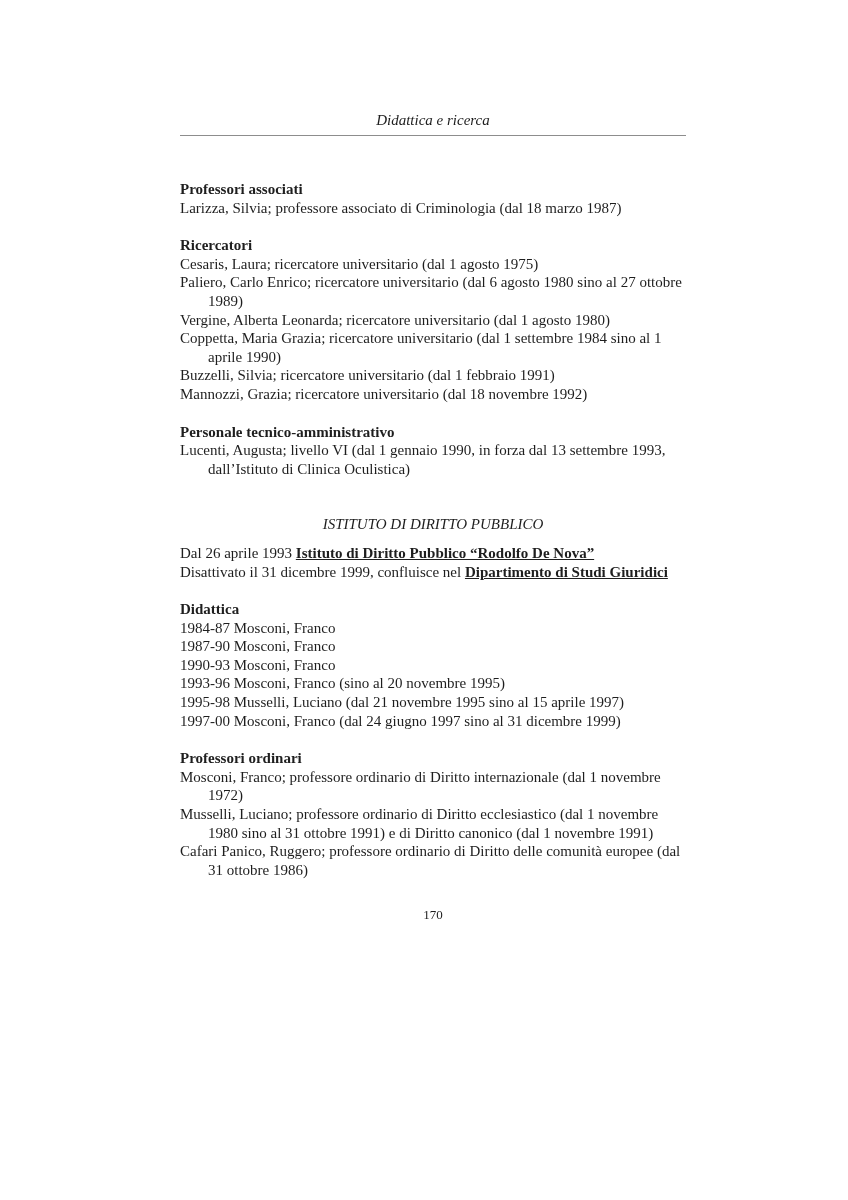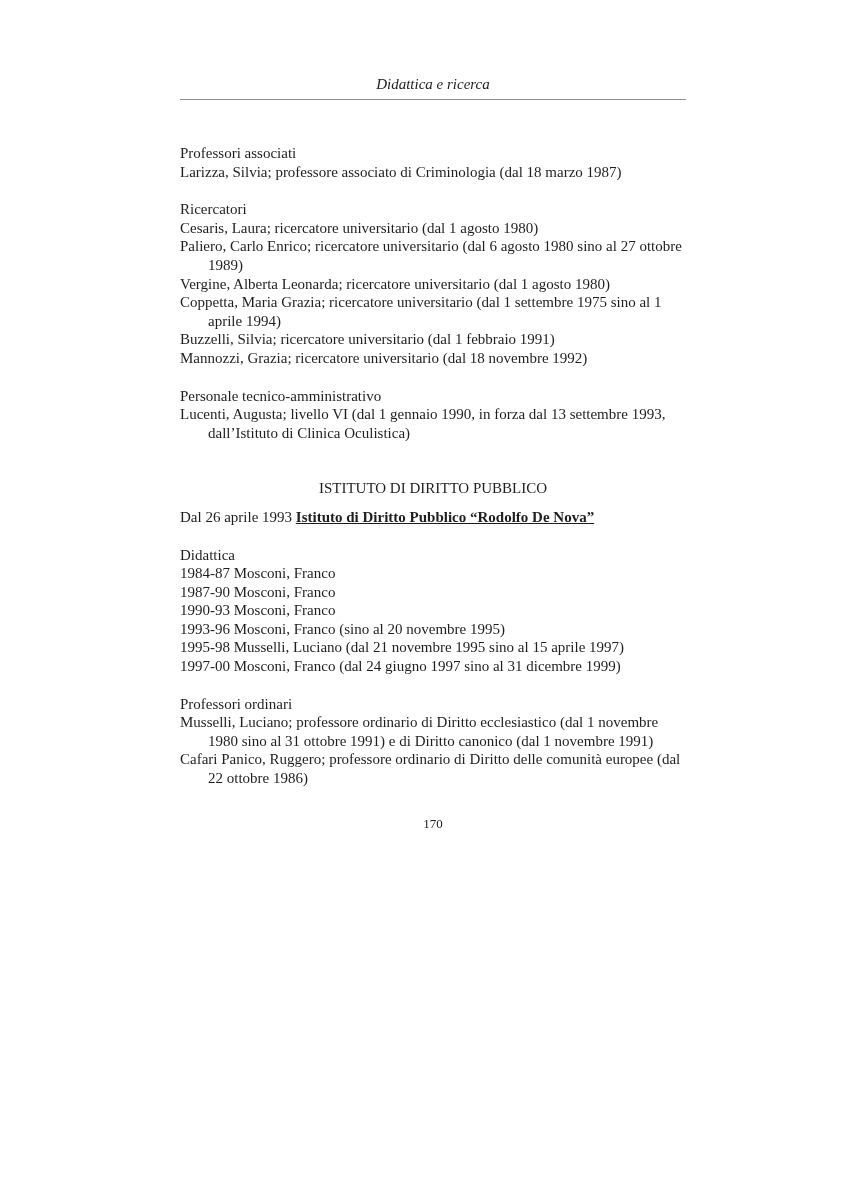--- a/index.html
+++ b/index.html
@@ -16,49 +16,51 @@
     position: relative;
     width: 848px;
     height: 1200px;
     background: #ffffff;
     overflow: hidden;
   }
   .inner {
     width: 506px;
     margin-left: 180px;
     padding-top: 76px;
+    margin-top: 36px;
   }
   .running-header {
     text-align: center;
     font-style: italic;
     font-size: 15px;
     line-height: 16px;
   }
   .header-rule {
     border: 0;
     border-top: 1px solid #8d8d8d;
     height: 0;
     margin: 7px 0 0 0;
   }
   .content {
     padding-top: 25px;
     font-size: 15px;
     line-height: 18.6px;
   }
   p { margin: 0; }
   .heading {
-    font-weight: normal;
+    font-weight: bold;
     margin-top: 19px;
   }
   .entry, .rich {
     padding-left: 28px;
     text-indent: -28px;
   }
   .center-italic {
     text-align: center;
+    font-style: italic;
     margin-top: 37px;
     margin-bottom: 10px;
     padding-left: 0;
     text-indent: 0;
   }
   .rich b { font-weight: bold; text-decoration: underline; }
   .page-number {
     text-align: center;
     margin-top: 28px;
     font-size: 13px;
@@ -71,38 +73,40 @@
   <div class="inner">
 
     <div class="running-header">Didattica e ricerca</div>
 
     <div class="header-rule"></div>
 
     <div class="content" id="content">
         <p class="heading">Professori associati</p>
         <p class="entry">Larizza, Silvia; professore associato di Criminologia (dal 18 marzo 1987)</p>
         <p class="heading">Ricercatori</p>
-        <p class="entry">Cesaris, Laura; ricercatore universitario (dal 1 agosto 1980)</p>
+        <p class="entry">Cesaris, Laura; ricercatore universitario (dal 1 agosto 1975)</p>
         <p class="entry">Paliero, Carlo Enrico; ricercatore universitario (dal 6 agosto 1980 sino al 27 ottobre 1989)</p>
         <p class="entry">Vergine, Alberta Leonarda; ricercatore universitario (dal 1 agosto 1980)</p>
-        <p class="entry">Coppetta, Maria Grazia; ricercatore universitario (dal 1 settembre 1975 sino al 1 aprile 1994)</p>
+        <p class="entry">Coppetta, Maria Grazia; ricercatore universitario (dal 1 settembre 1984 sino al 1 aprile 1990)</p>
         <p class="entry">Buzzelli, Silvia; ricercatore universitario (dal 1 febbraio 1991)</p>
         <p class="entry">Mannozzi, Grazia; ricercatore universitario (dal 18 novembre 1992)</p>
         <p class="heading">Personale tecnico-amministrativo</p>
         <p class="entry">Lucenti, Augusta; livello VI (dal 1 gennaio 1990, in forza dal 13 settembre 1993, dall’Istituto di Clinica Oculistica)</p>
         <p class="center-italic">ISTITUTO DI DIRITTO PUBBLICO</p>
         <p class="rich"><span>Dal 26 aprile 1993 </span><b>Istituto di Diritto Pubblico “Rodolfo De Nova”</b></p>
+        <p class="rich"><span>Disattivato il 31 dicembre 1999, confluisce nel </span><b>Dipartimento di Studi Giuridici</b></p>
         <p class="heading">Didattica</p>
         <p class="entry">1984-87 Mosconi, Franco</p>
         <p class="entry">1987-90 Mosconi, Franco</p>
         <p class="entry">1990-93 Mosconi, Franco</p>
         <p class="entry">1993-96 Mosconi, Franco (sino al 20 novembre 1995)</p>
         <p class="entry">1995-98 Musselli, Luciano (dal 21 novembre 1995 sino al 15 aprile 1997)</p>
         <p class="entry">1997-00 Mosconi, Franco (dal 24 giugno 1997 sino al 31 dicembre 1999)</p>
         <p class="heading">Professori ordinari</p>
+        <p class="entry">Mosconi, Franco; professore ordinario di Diritto internazionale (dal 1 novembre 1972)</p>
         <p class="entry">Musselli, Luciano; professore ordinario di Diritto ecclesiastico (dal 1 novembre 1980 sino al 31 ottobre 1991) e di Diritto canonico (dal 1 novembre 1991)</p>
-        <p class="entry">Cafari Panico, Ruggero; professore ordinario di Diritto delle comunità europee (dal 22 ottobre 1986)</p>
+        <p class="entry">Cafari Panico, Ruggero; professore ordinario di Diritto delle comunità europee (dal 31 ottobre 1986)</p>
       </div>
 
     <div class="page-number">170</div>
 
   </div>
 </div>
 
 </body></html>

